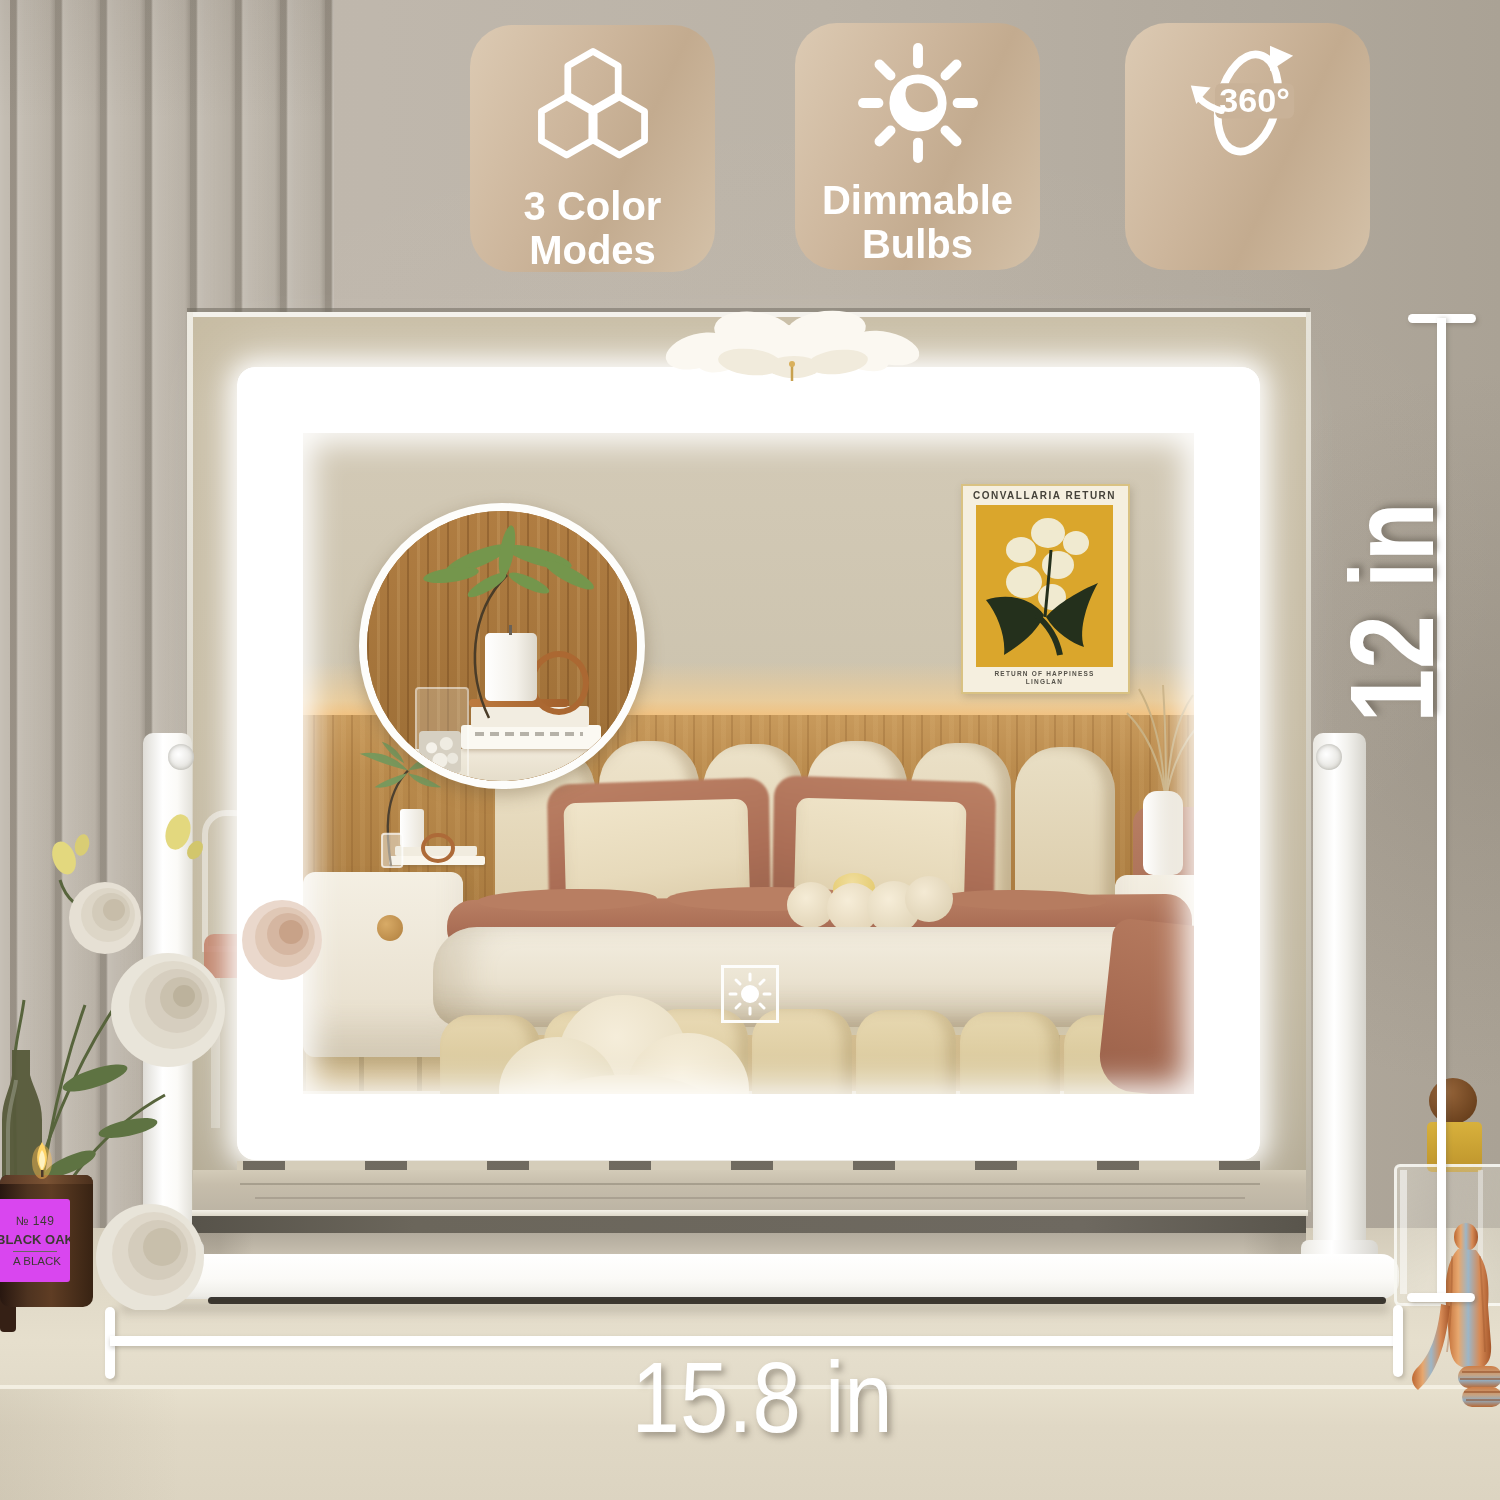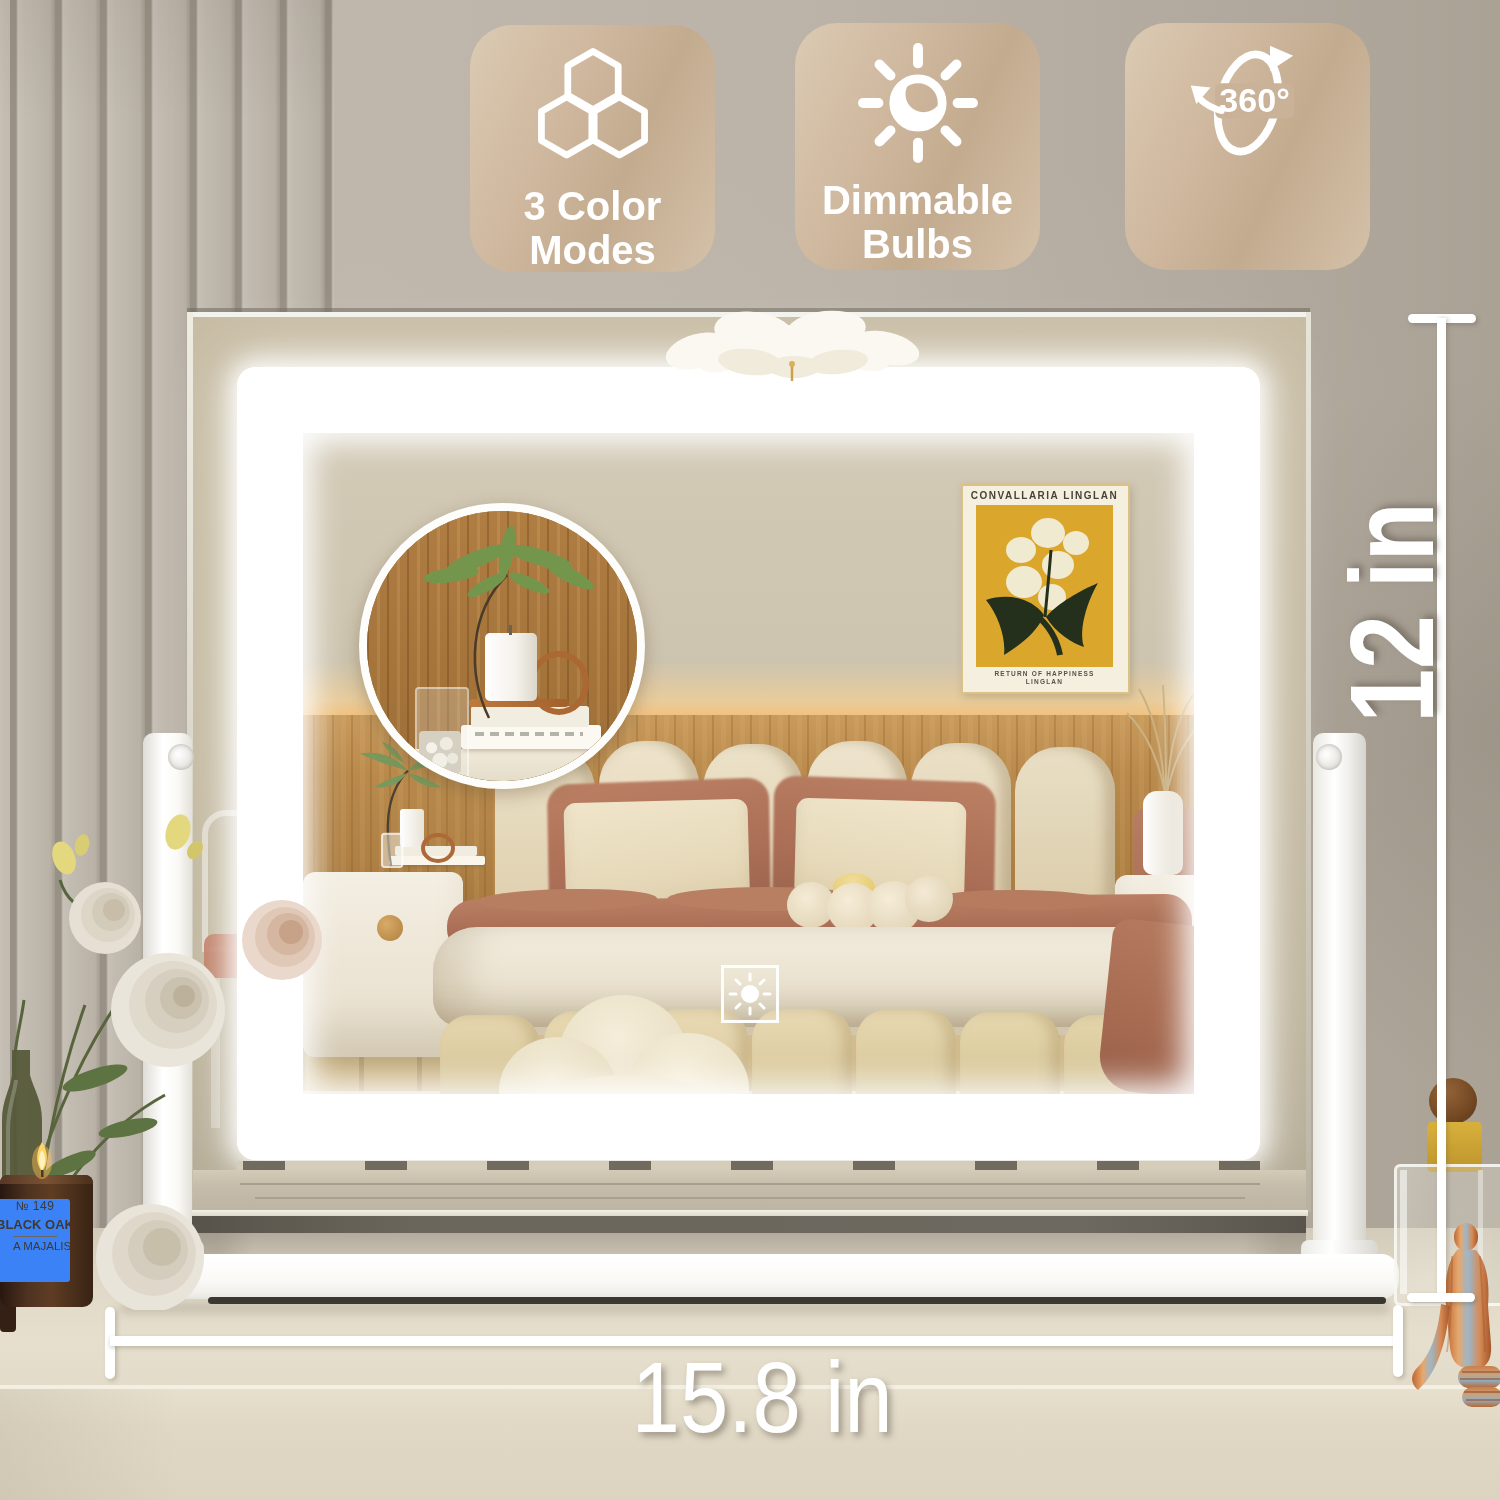--- a/index.html
+++ b/index.html
@@ -69,21 +69,21 @@
       background:linear-gradient(180deg, #cfc4a9, #ded4bb 45%, #e3dac3);"></div>
 
     <div class="abs" style="left:6px;top:668px;width:1011px;height:56px;border-radius:8px;
       background:
         repeating-linear-gradient(90deg, rgba(80,60,30,0.18) 0 5px, rgba(0,0,0,0) 5px 58px),
         linear-gradient(180deg,#d3bd90,#cbb586);"></div>
 
     <div class="abs" style="left:724px;top:117px;width:165px;height:206px;background:#f5efdf;
       border:2px solid #d9c283;box-shadow:2px 3px 8px rgba(120,105,80,0.3);"></div>
     <div class="abs" style="left:739px;top:138px;width:137px;height:162px;background:#daa62c;"></div>
-    <div class="abs" style="left:726px;top:123px;width:163px;height:12px;color:#45423a;font-size:10px;font-weight:bold;letter-spacing:1.5px;text-align:center;">CONVALLARIA LINGLAN</div>
+    <div class="abs" style="left:726px;top:123px;width:163px;height:12px;color:#45423a;font-size:10px;font-weight:bold;letter-spacing:1.5px;text-align:center;">CONVALLARIA RETURN</div>
     <div class="abs" style="left:726px;top:303px;width:163px;height:10px;color:#55524a;font-size:6.5px;font-weight:bold;letter-spacing:1.2px;text-align:center;">RETURN OF HAPPINESS</div>
     <div class="abs" style="left:726px;top:311px;width:163px;height:10px;color:#55524a;font-size:6.5px;font-weight:bold;letter-spacing:1.2px;text-align:center;">LINGLAN</div>
 
     <svg class="abs" style="left:739px;top:138px;" width="137" height="162" viewBox="0 0 137 162">
       <g fill="#f0ead0">
         <ellipse cx="72" cy="28" rx="17" ry="15"></ellipse>
         <ellipse cx="100" cy="38" rx="13" ry="12"></ellipse>
         <ellipse cx="45" cy="45" rx="15" ry="13"></ellipse>
         <ellipse cx="82" cy="60" rx="16" ry="14"></ellipse>
         <ellipse cx="48" cy="77" rx="18" ry="16"></ellipse>
@@ -401,25 +401,25 @@
     </g>
 
     <path d="M2,510 L2,330 C2,310 10,300 12,285 L12,260 L30,260 L30,285 C34,300 42,310 42,330 L42,510 Z" fill="#575b3b" opacity="0.96"></path>
     <path d="M8,510 L8,340 C8,318 14,306 16,290" stroke="rgba(255,255,255,0.22)" stroke-width="4" fill="none"></path>
   </svg>
 
   <div class="abs" style="left:0px;top:1262px;width:16px;height:70px;background:#352015;border-radius:4px;"></div>
   <div class="abs" style="left:0px;top:1175px;width:93px;height:132px;border-radius:8px 8px 10px 10px;
     background:linear-gradient(90deg,#281710 0%,#4e3320 30%,#5f3d24 55%,#382313 100%);"></div>
   <div class="abs" style="left:0px;top:1175px;width:93px;height:9px;border-radius:8px 8px 0 0;background:linear-gradient(90deg,#573826,#7a5233 50%,#4a2f1c);"></div>
-  <div class="abs" style="left:0px;top:1199px;width:70px;height:83px;background:#3b82f6;border-radius:0 3px 3px 0;overflow:hidden;
-    display:flex;flex-direction:column;align-items:center;justify-content:flex-start;color:#3e3a33;">
+  <div class="abs" style="left:0px;top:1199px;width:70px;height:83px;background:#d946ef;border-radius:0 3px 3px 0;overflow:hidden;
+    display:flex;flex-direction:column;align-items:center;justify-content:center;color:#3e3a33;">
     <div style="font-size:12px;letter-spacing:0.5px;white-space:nowrap;">№ 149</div>
     <div style="font-size:13px;font-weight:bold;margin-top:4px;white-space:nowrap;">BLACK OAK</div>
-    <div style="width:44px;border-top:1.5px solid #6a665e;margin-top:4px;padding-top:3px;font-size:11.5px;text-align:center;white-space:nowrap;">A MAJALIS</div>
+    <div style="width:44px;border-top:1.5px solid #6a665e;margin-top:4px;padding-top:3px;font-size:11.5px;text-align:center;white-space:nowrap;">A BLACK</div>
   </div>
 
   <svg class="abs" style="left:22px;top:1134px;" width="40" height="50" viewBox="0 0 40 50">
     <ellipse cx="20" cy="28" rx="10" ry="17" fill="rgba(255,190,80,0.45)"></ellipse>
     <path d="M20,8 C26,18 27,28 20,38 C13,28 14,18 20,8 Z" fill="#ffd468"></path>
     <path d="M20,16 C24,22 24,30 20,36 C16,30 16,22 20,16 Z" fill="#fff2c0"></path>
     <rect x="19" y="36" width="2.5" height="7" fill="#4a382a"></rect>
   </svg>
 
   <div class="abs" style="left:1429px;top:1078px;width:48px;height:46px;border-radius:50%;background:radial-gradient(circle at 36% 30%,#96653a,#5c3514);"></div>

